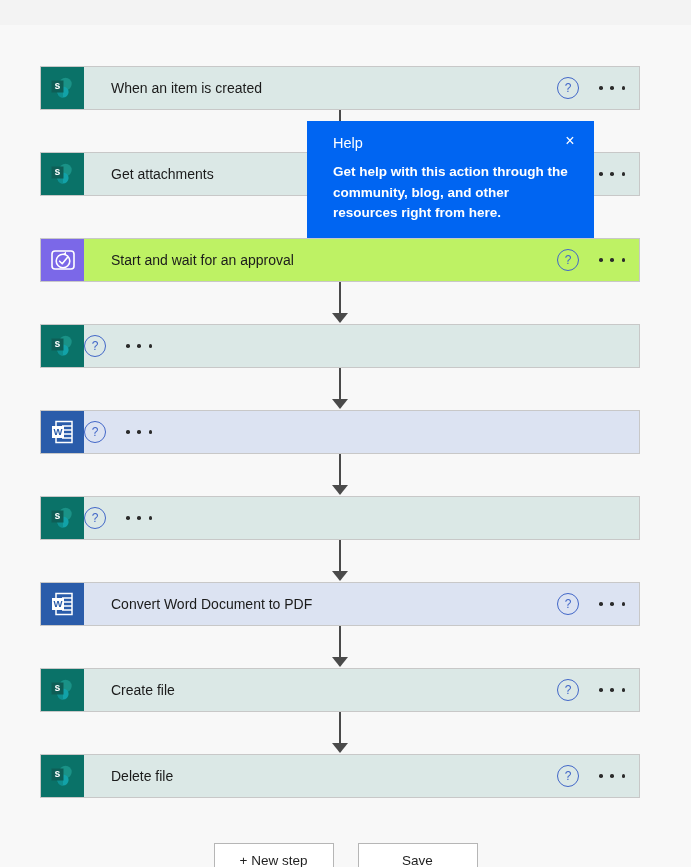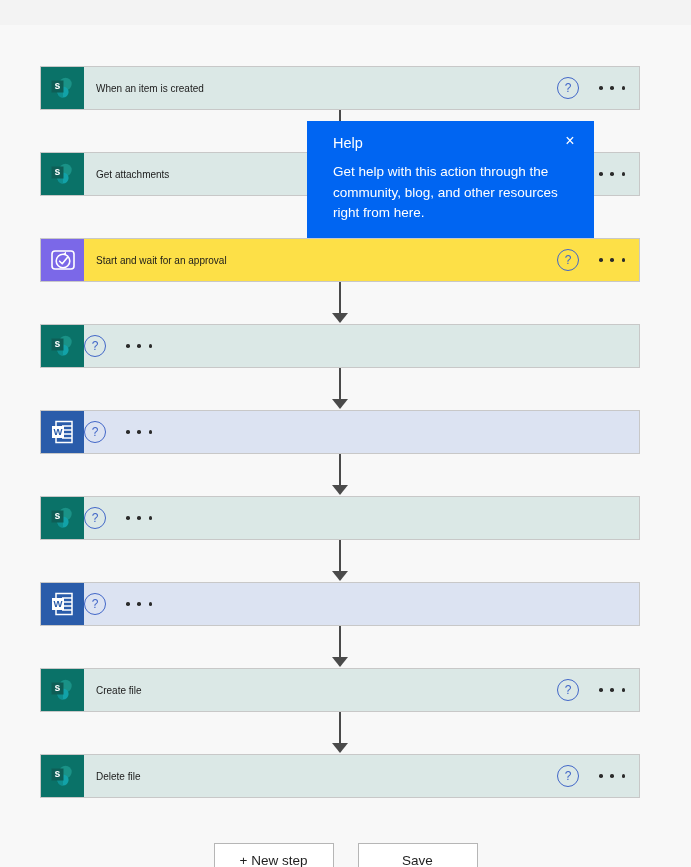--- a/index.html
+++ b/index.html
@@ -36,38 +36,38 @@
     width: 600px;
     height: 44px;
     box-sizing: border-box;
     border: 1px solid #c8c8c8;
     display: flex;
     align-items: center;
     z-index: 2;
   }
   .card.sp   { background: #dbe8e6; }
   .card.word { background: #dce3f2; }
-  .card.appr { background: #fde047; }
+  .card.appr { background: #bef264; }
 
   .icon-tile {
     width: 43px;
     height: 42px;
     flex: 0 0 43px;
     display: flex;
     align-items: center;
     justify-content: center;
     align-self: stretch;
   }
   .icon-tile.sp   { background: #0a7268; }
   .icon-tile.word { background: #2a5caa; }
   .icon-tile.appr { background: #7b68e8; }
 
   .card-label {
-    margin-left: 12px;
-    font-size: 10px;
+    margin-left: 27px;
+    font-size: 14px;
     color: #1b1b1b;
     flex: 1 1 auto;
     white-space: nowrap;
   }
 
   .card-actions {
     display: flex;
     align-items: center;
     margin-right: 8px;
     flex: 0 0 auto;
@@ -132,21 +132,21 @@
   }
   .callout-title {
     color: #ffffff;
     font-size: 14.5px;
     font-weight: normal;
     margin: 0 0 11px 0;
   }
   .callout-body {
     color: #ffffff;
     font-size: 13.5px;
-    font-weight: normal;
+    font-weight: bold;
     line-height: 1.52;
     margin: 0;
     width: 238px;
   }
   .callout-close {
     position: absolute;
     right: 14px;
     top: 10px;
     width: 20px; height: 20px;
     color: #ffffff;
@@ -327,20 +327,21 @@
           <svg width="28" height="28" viewBox="0 0 28 28">
             <rect x="7" y="3.5" width="16" height="21" fill="none" stroke="#ffffff" stroke-width="1.5"></rect>
             <line x1="13" y1="8" x2="23" y2="8" stroke="#ffffff" stroke-width="1.5"></line>
             <line x1="13" y1="12" x2="23" y2="12" stroke="#ffffff" stroke-width="1.5"></line>
             <line x1="13" y1="16" x2="23" y2="16" stroke="#ffffff" stroke-width="1.5"></line>
             <line x1="13" y1="20" x2="23" y2="20" stroke="#ffffff" stroke-width="1.5"></line>
             <rect x="3" y="8" width="12" height="12" fill="#ffffff"></rect>
             <text x="9" y="17" font-family="Liberation Sans, sans-serif" font-size="9.5" font-weight="bold" fill="#2a5caa" text-anchor="middle">W</text>
           </svg>
         </div>
+        <div class="card-label">Convert Word Document to PDF</div>
         <div class="card-actions">
           <div class="help-btn">?</div>
           <div class="ellipsis-btn">
             <i></i>
             <i></i>
             <i></i>
           </div>
         </div>
       </div>
       <div class="card sp" style="top: 643px;">

